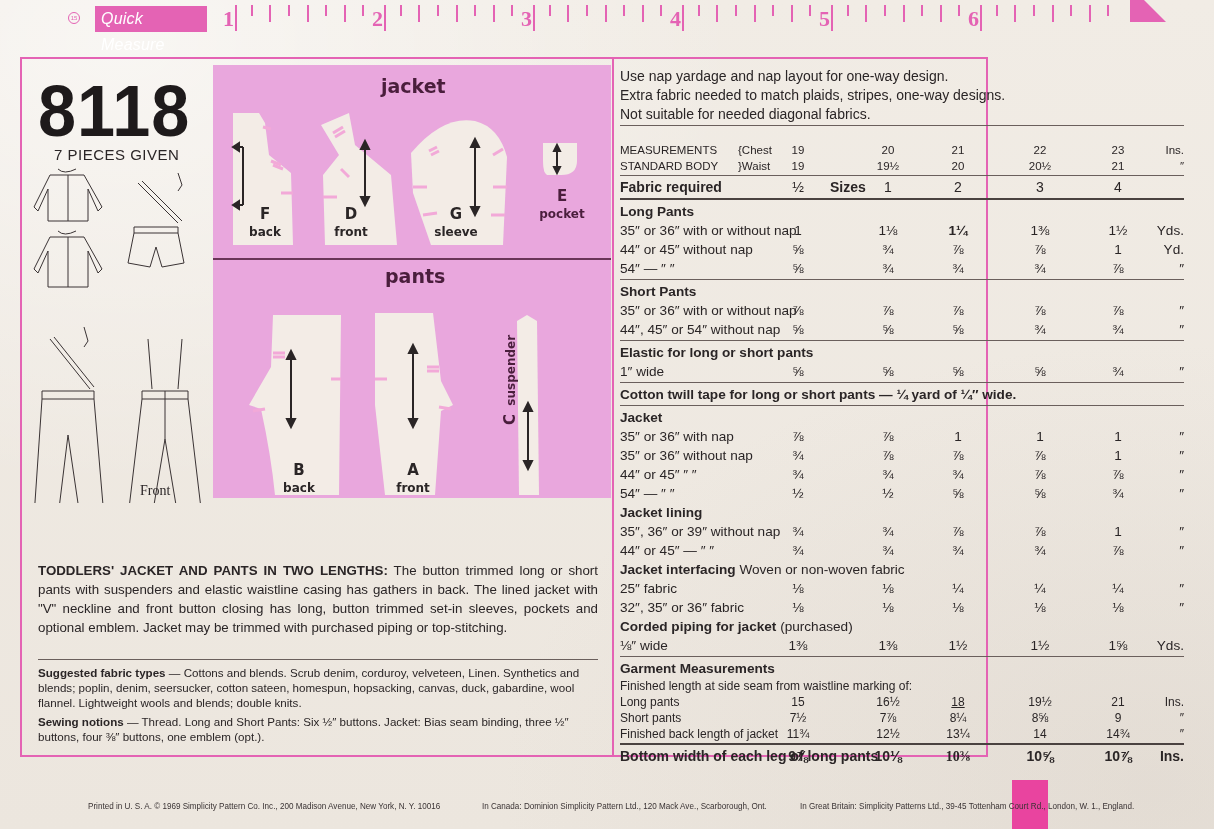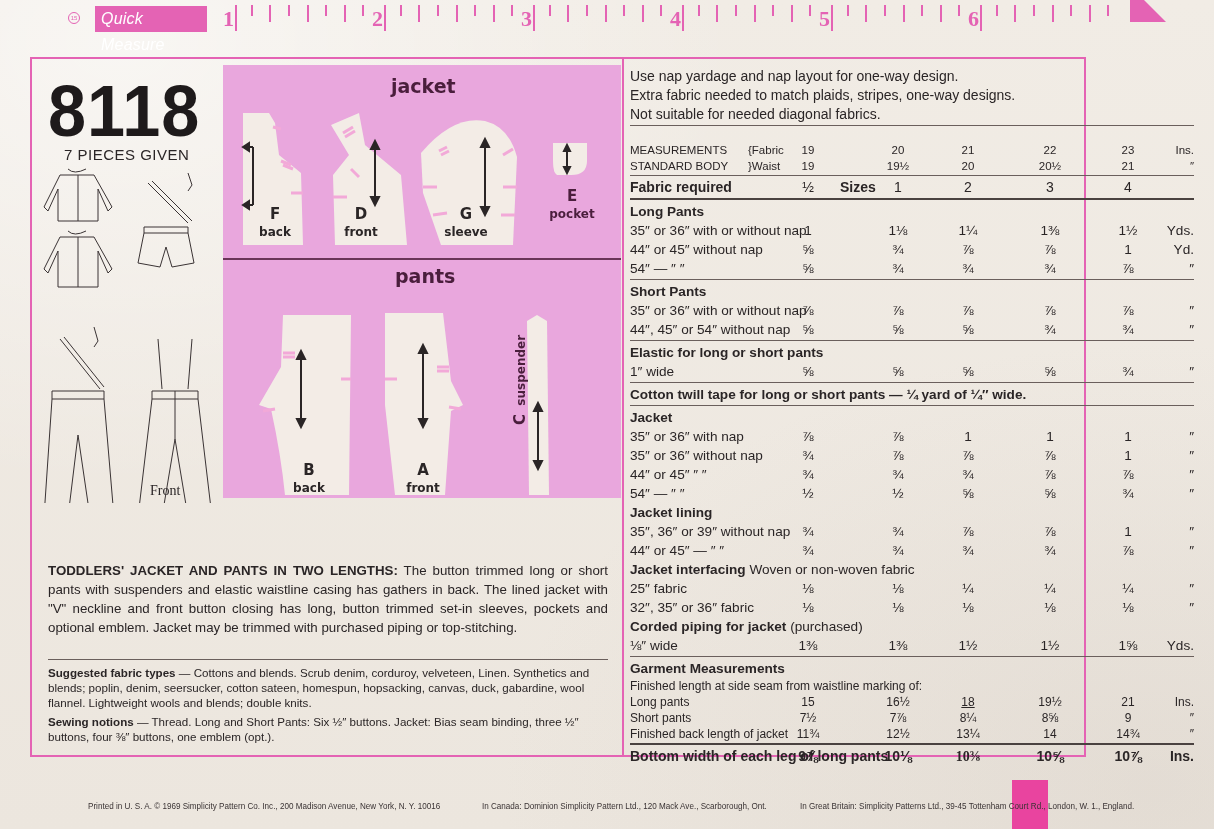--- a/index.html
+++ b/index.html
@@ -41,21 +41,21 @@
   .ruler-tri {
     position: absolute; left: 1130px; top: 0px; width: 0; height: 0;
     border-left: 0px solid transparent;
     border-right: 22px solid transparent;
     border-bottom: 22px solid #e463b4;
   }
   .ruler-tri-box { position: absolute; left: 1130px; top: 0px; width: 14px; height: 22px; background: #e463b4; }
 
   
   .frame {
-    position: absolute; left: 30px; top: 57px; width: 1056px; height: 700px;
+    position: absolute; left: 20px; top: 57px; width: 968px; height: 700px;
     border: 2px solid #e463b4;
   }
   .divider { position: absolute; left: 590px; top: 0; width: 2px; height: 100%; background: #e463b4; }
 
   
   .pattern-number {
     position: absolute; left: 16px; top: 20px;
     font-family: "Liberation Sans", sans-serif; font-weight: bold;
     font-size: 72px; line-height: 64px; letter-spacing: 1px; color: #1e1a1b;
     transform: scaleX(0.95); transform-origin: left;
@@ -348,21 +348,21 @@
   </div>
 
   <div class="right">
     <div class="intro-line">Use nap yardage and nap layout for one-way design.</div>
     <div class="intro-line">Extra fabric needed to match plaids, stripes, one-way designs.</div>
     <div class="intro-line">Not suitable for needed diagonal fabrics.</div>
     <div class="rule"></div>
     <div id="chart-rows" class="rows">
         <div class="row meas-tiny">
           <span class="lab">MEASUREMENTS</span>
-          <span class="lab" style="left: 118px;">{Fabric</span>
+          <span class="lab" style="left: 118px;">{Chest</span>
           <span class="c" style="left: 158px;">19</span>
           <span class="c" style="left: 248px;">20</span>
           <span class="c" style="left: 318px;">21</span>
           <span class="c" style="left: 400px;">22</span>
           <span class="c" style="left: 478px;">23</span>
           <span class="u">Ins.</span>
         </div>
         <div class="row meas-tiny">
           <span class="lab">STANDARD BODY</span>
           <span class="lab" style="left: 118px;">}Waist</span>
@@ -384,21 +384,21 @@
           <span class="c" style="left: 478px; font-weight: normal;">4</span>
         </div>
         <div class="rule thick"></div>
         <div class="row head">
           <span class="lab"><span>Long Pants</span></span>
         </div>
         <div class="row ">
           <span class="lab">35″ or 36″ with or without nap</span>
           <span class="c" style="left: 158px;">1</span>
           <span class="c" style="left: 248px;">1⅛</span>
-          <span class="c" style="left: 318px;">1¼</span>
+          <span class="c" style="left: 318px; font-weight: bold;">1¼</span>
           <span class="c" style="left: 400px;">1⅜</span>
           <span class="c" style="left: 478px;">1½</span>
           <span class="u">Yds.</span>
         </div>
         <div class="row ">
           <span class="lab">44″ or 45″ without nap</span>
           <span class="c" style="left: 158px;">⅝</span>
           <span class="c" style="left: 248px;">¾</span>
           <span class="c" style="left: 318px;">⅞</span>
           <span class="c" style="left: 400px;">⅞</span>

